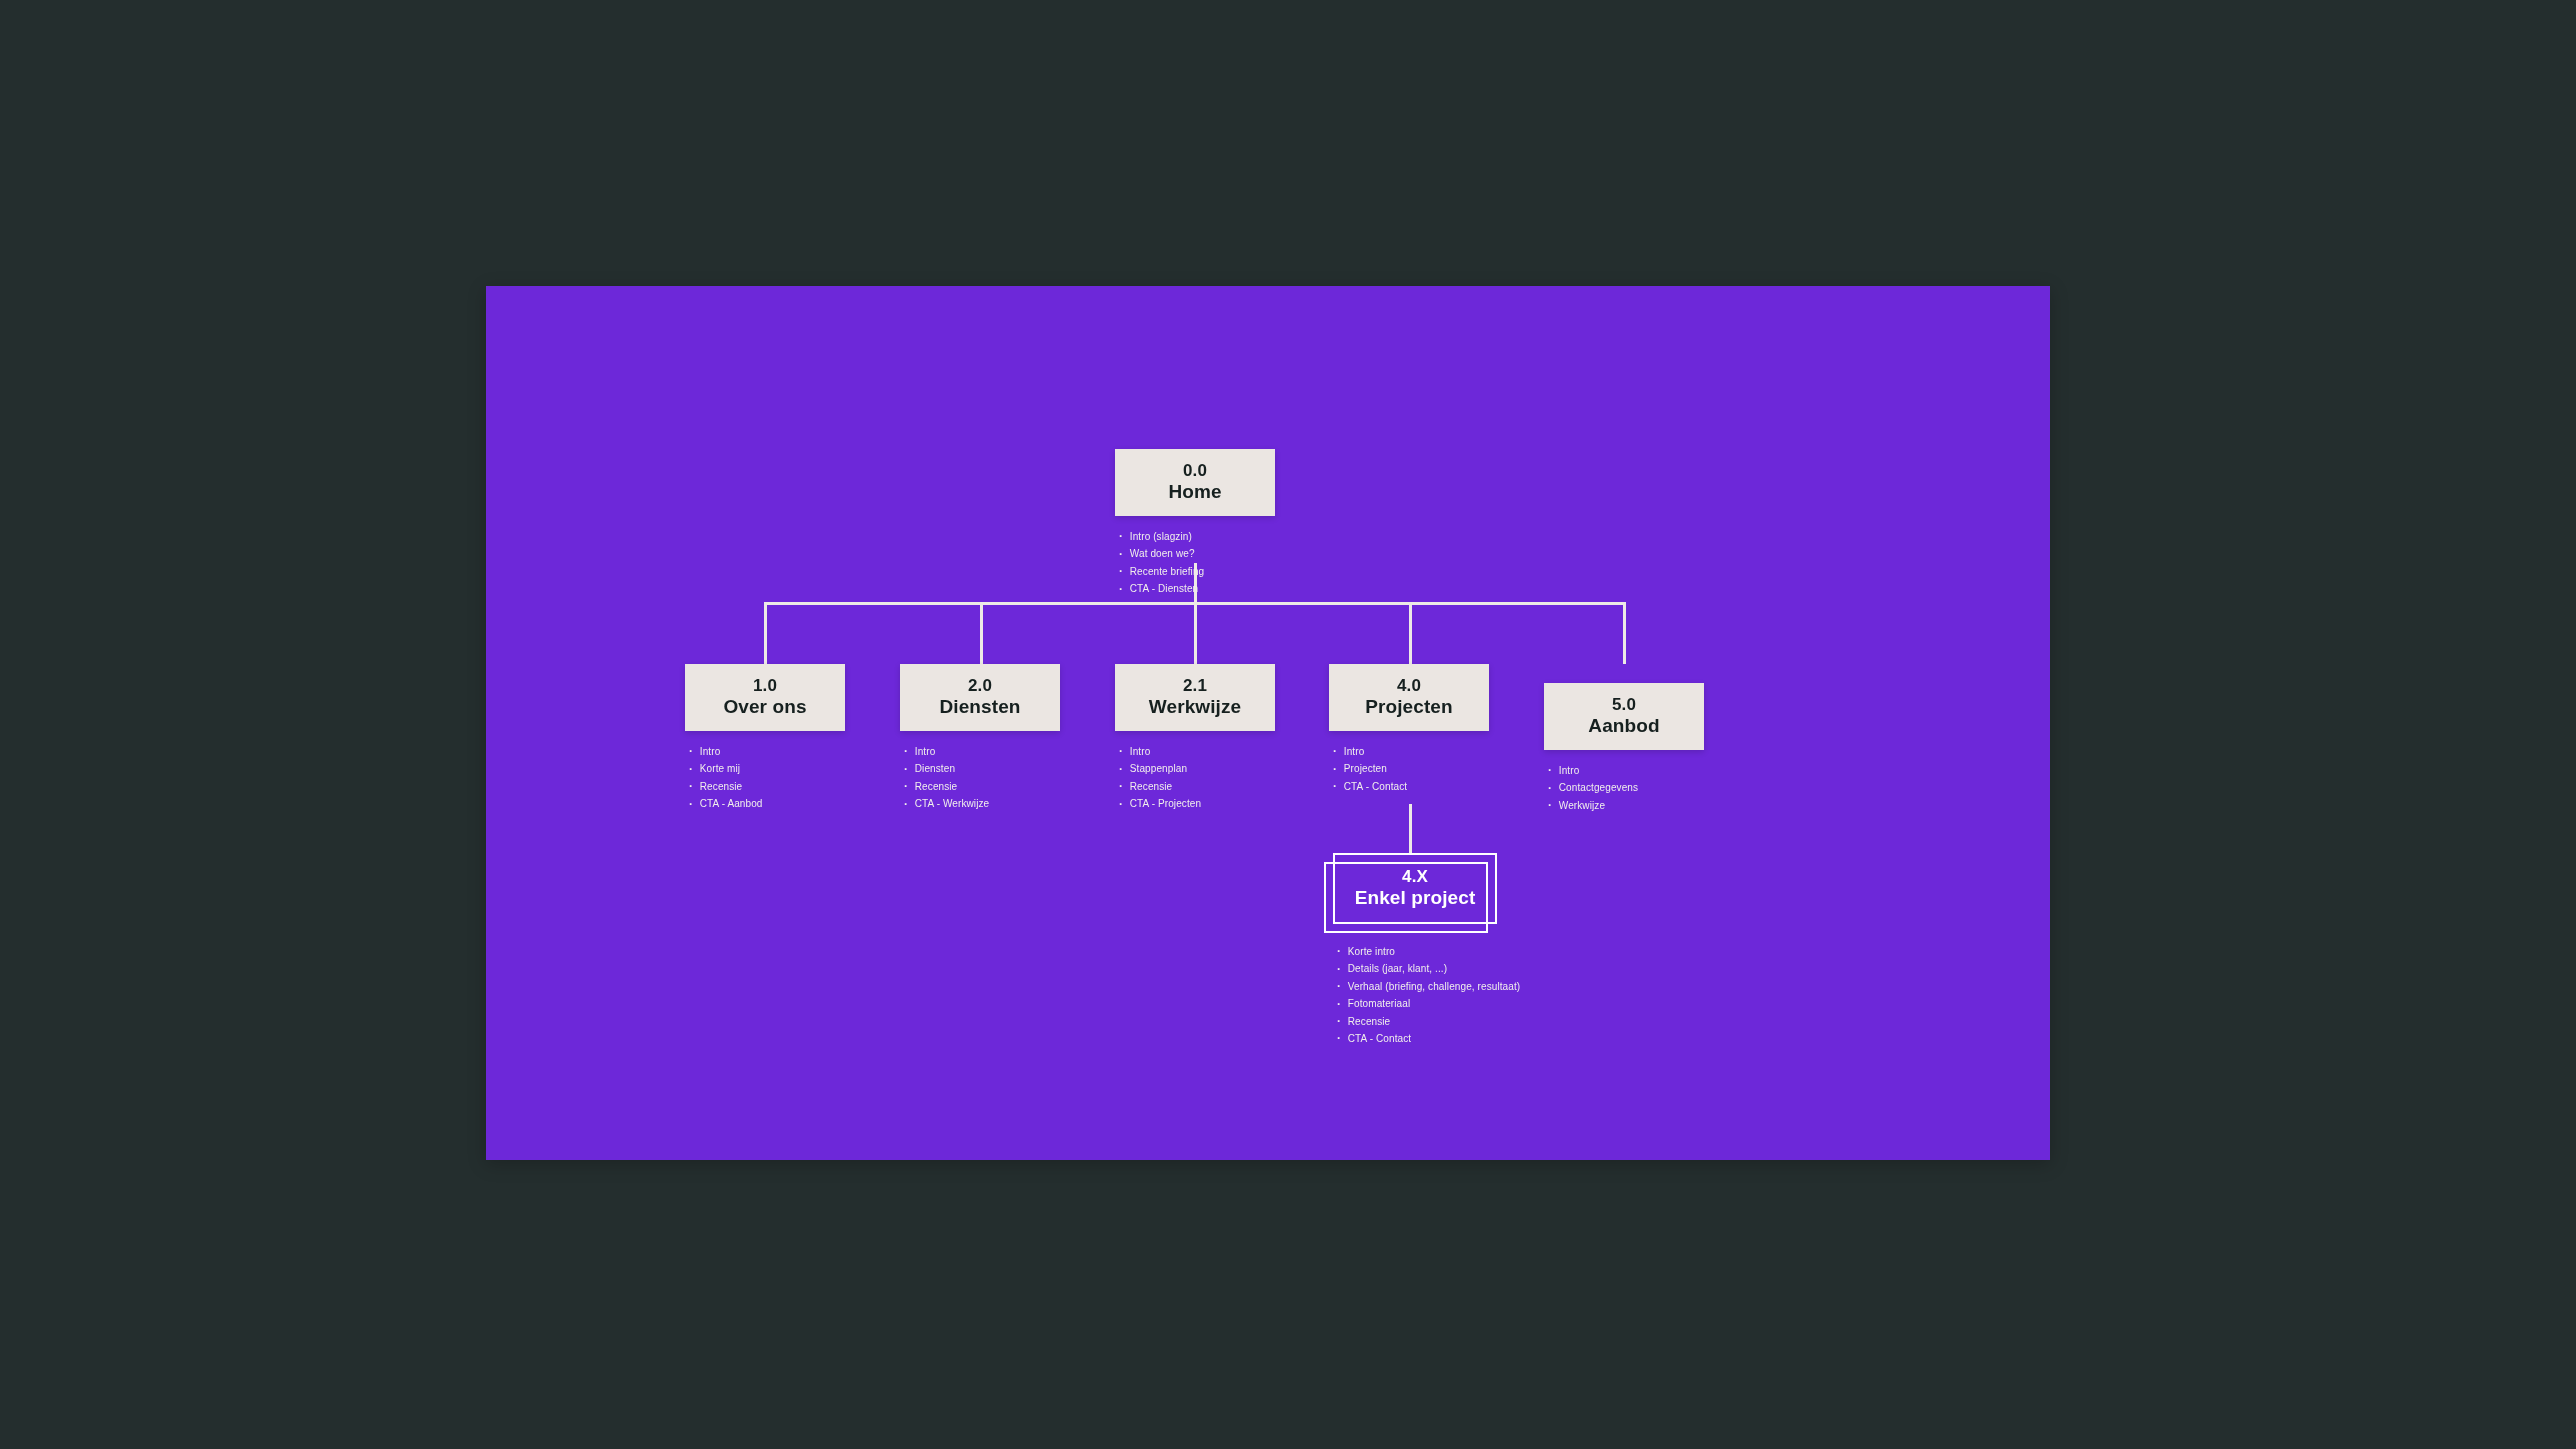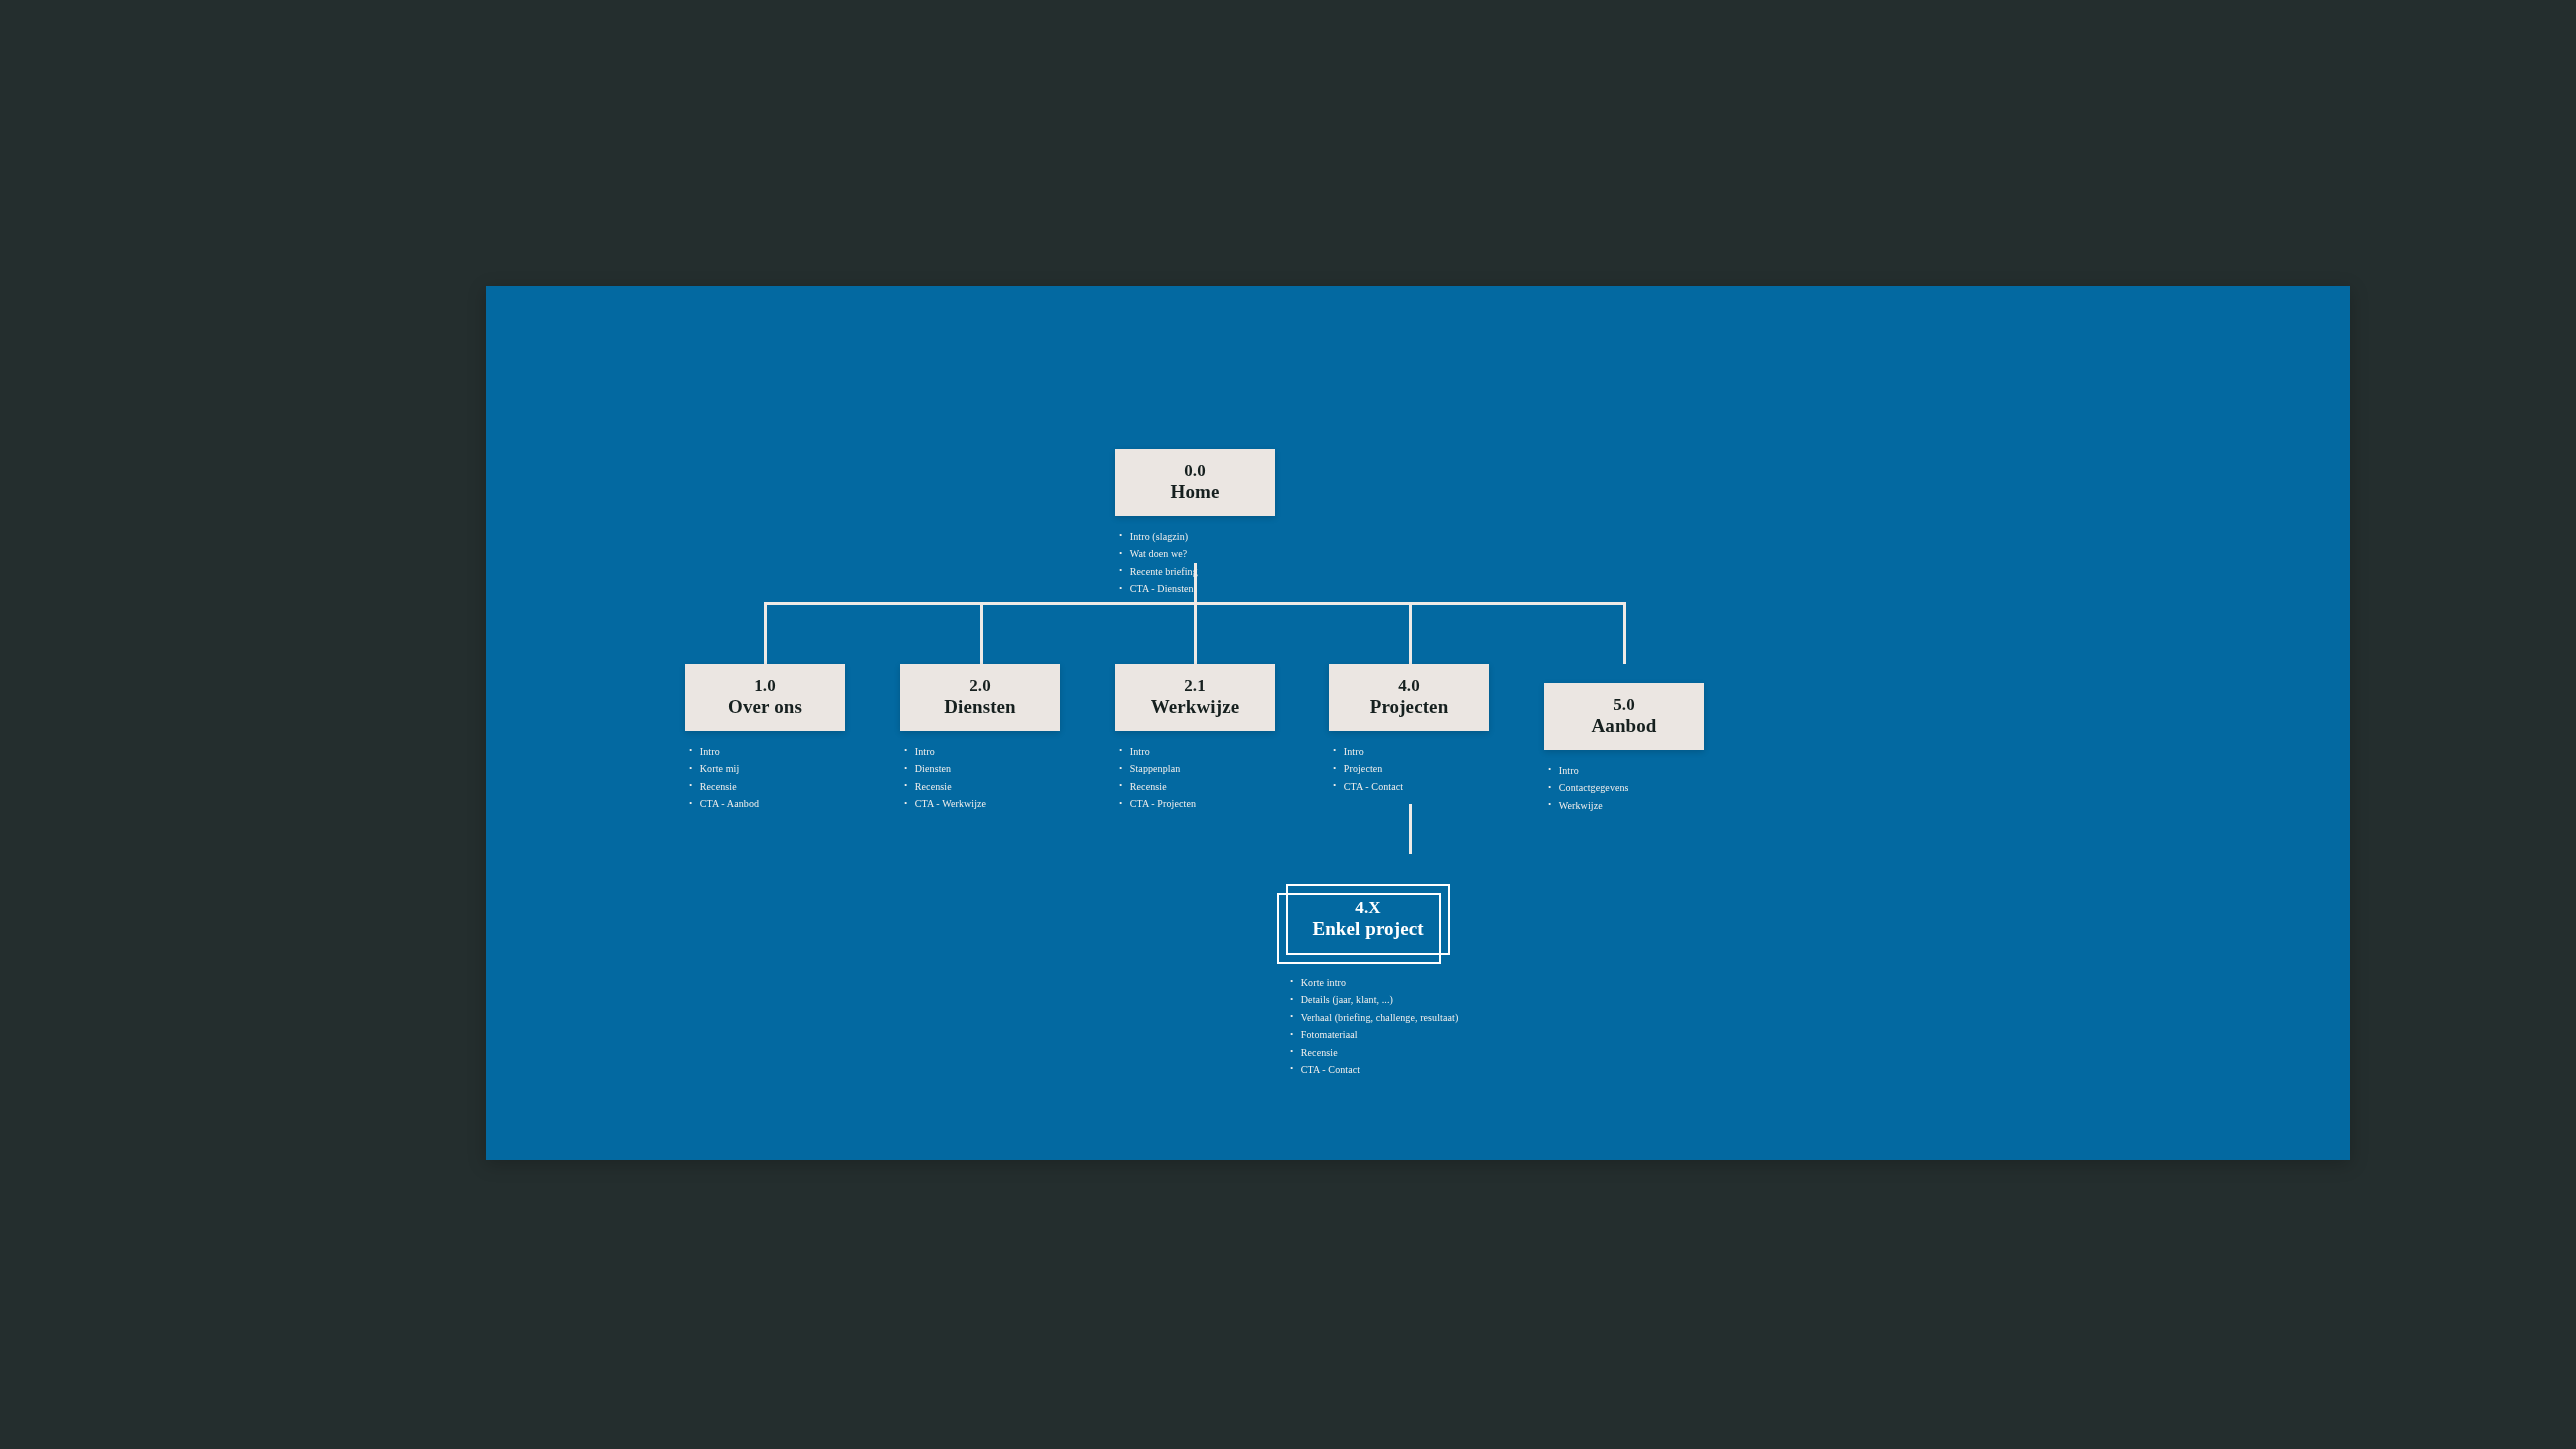--- a/index.html
+++ b/index.html
@@ -13,25 +13,24 @@
     font-family: "Liberation Sans", sans-serif;
     overflow: hidden;
     position: relative;
   }
 
   
   #panel {
     position: absolute;
     left: 486px;
     top: 286px;
-    width: 1864px;
+    width: 1564px;
     height: 874px;
-    background: #0369a1;
+    background: #6d28d9;
     box-shadow: 0 4px 17.4px rgba(0,0,0,0.22);
-    font-family: Liberation Serif, serif;
   }
 
   
   .node {
     position: absolute;
   }
   .card {
     background: #ebe6e2;
     width: 160px;
     height: 67px;
@@ -198,21 +197,21 @@
       <div class="code">5.0</div>
       <div class="title">Aanbod</div>
     </div>
     <ul class="items">
       <li>Intro</li>
       <li>Contactgegevens</li>
       <li>Werkwijze</li>
     </ul>
   </div>
 
-  <div class="node template" style="left:800px; top:567px; width:160px;margin-top:31px;">
+  <div class="node template" style="left:847px; top:567px; width:160px;">
     <div class="outline-offset"></div>
     <div class="card">
       <div class="code">4.X</div>
       <div class="title">Enkel project</div>
     </div>
     <ul class="items" style="margin-top:19px;">
       <li>Korte intro</li>
       <li>Details (jaar, klant, ...)</li>
       <li>Verhaal (briefing, challenge, resultaat)</li>
       <li>Fotomateriaal</li>

